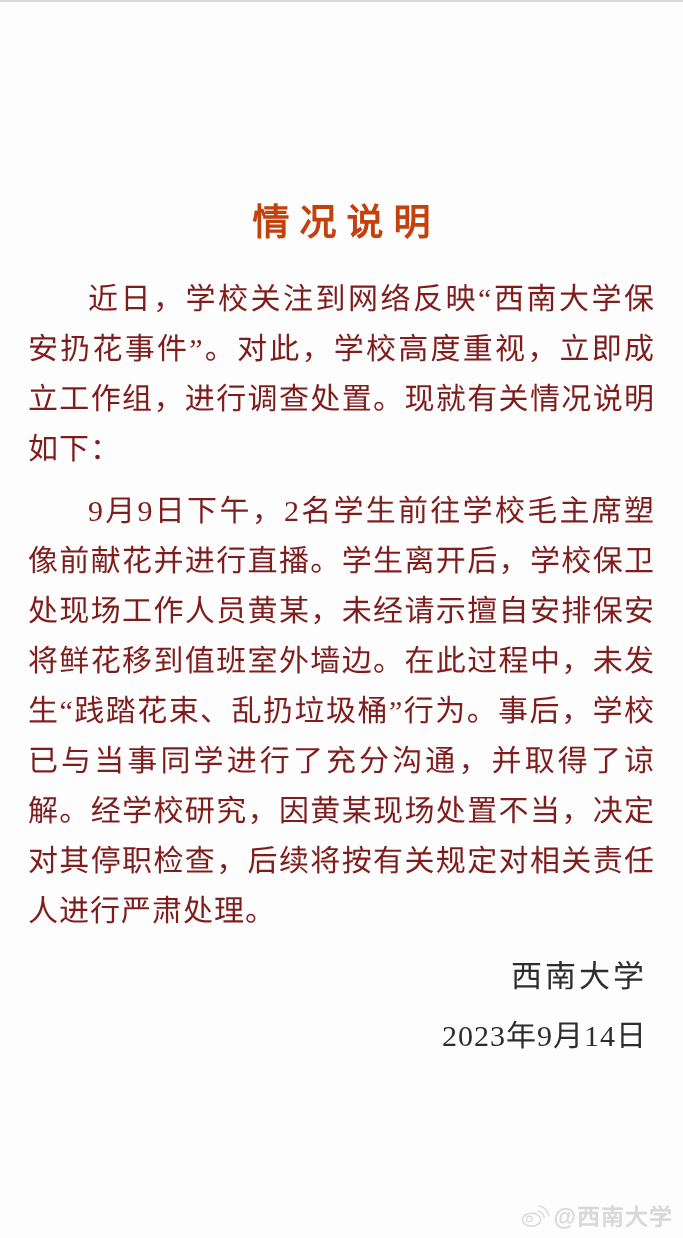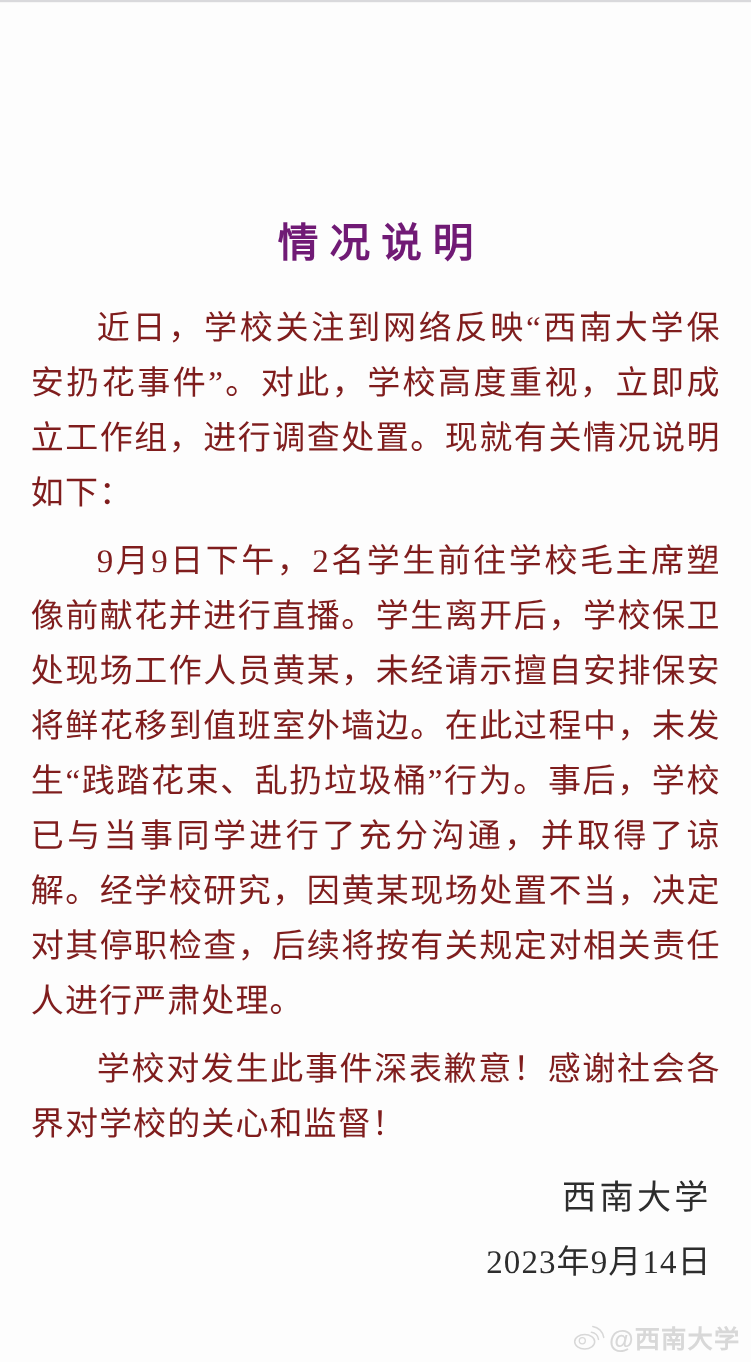--- a/index.html
+++ b/index.html
@@ -27,21 +27,21 @@
   }
   .doc-title {
     margin: 0;
     padding-top: 198px;
     text-align: center;
     font-size: 37px;
     line-height: 50px;
     font-weight: 600;
     letter-spacing: 10px;
     text-indent: 10px; 
-    color: #701a75;
+    color: #c2410c;
   }
   .doc-body p {
     margin: 0;
     margin-top: 12px;
     font-size: 30px;
     line-height: 50px;
     text-indent: 2em;
     text-align: justify;
     letter-spacing: 1px;
     color: #7f1d1d;
@@ -89,21 +89,20 @@
 <body>
 
 <div class="top-edge"></div>
 
 <div class="page">
   <h1 class="doc-title">情况说明</h1>
 
   <div class="doc-body">
     <p class="first">近日，学校关注到网络反映“西南大学保安扔花事件”。对此，学校高度重视，立即成立工作组，进行调查处置。现就有关情况说明如下：</p>
     <p>9月9日下午，2名学生前往学校毛主席塑像前献花并进行直播。学生离开后，学校保卫处现场工作人员黄某，未经请示擅自安排保安将鲜花移到值班室外墙边。在此过程中，未发生“践踏花束、乱扔垃圾桶”行为。事后，学校已与当事同学进行了充分沟通，并取得了谅解。经学校研究，因黄某现场处置不当，决定对其停职检查，后续将按有关规定对相关责任人进行严肃处理。</p>
-    <p>学校对发生此事件深表歉意！感谢社会各界对学校的关心和监督！</p>
   </div>
 
   <div class="sig-block">
     <div class="signature">西南大学</div>
     <div class="doc-date">2023年9月14日</div>
   </div>
 </div>
 
 <div class="watermark">
   <span>

